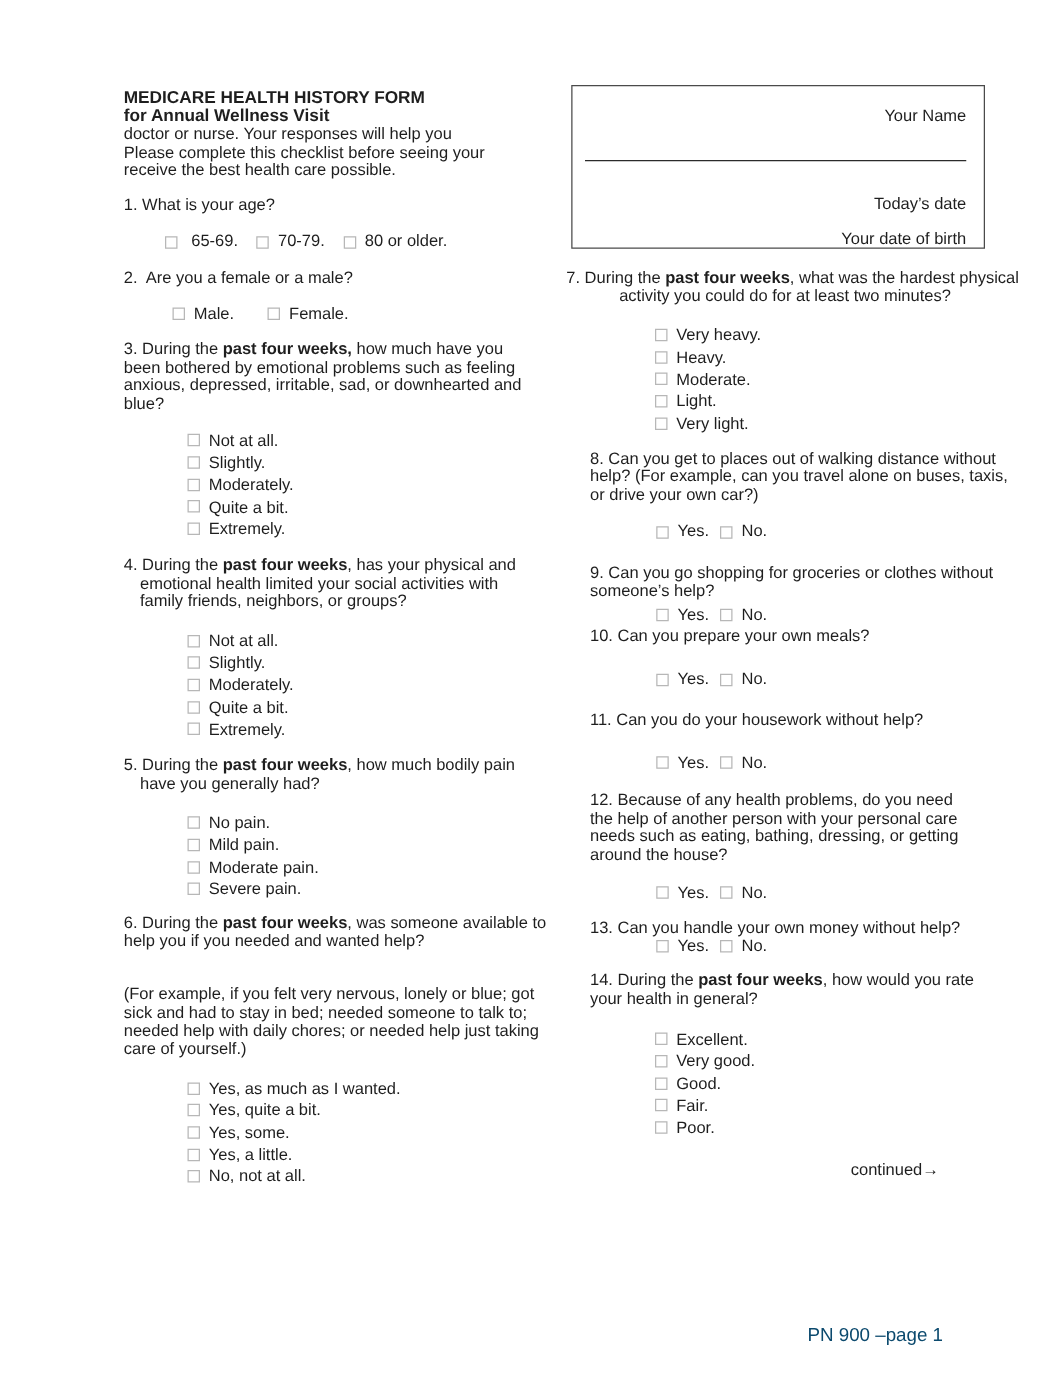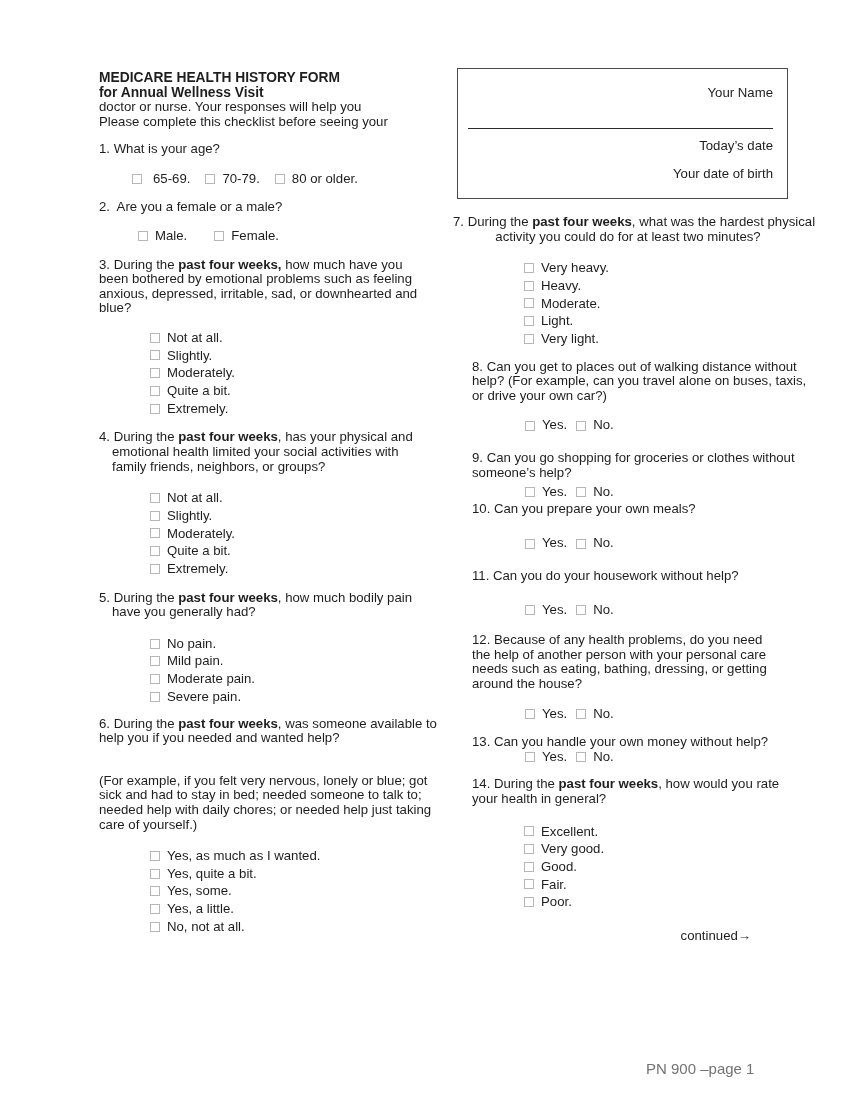--- a/index.html
+++ b/index.html
@@ -63,21 +63,21 @@
     margin-left: 4px; margin-top: 68px;
     width: 331px; height: 131px;
     border: 1px solid #4a4a4a;
     box-sizing: border-box;
     padding: 16px 14px 0 10px;
   }
   .nb-row { display: flex; align-items: flex-end; height: 20px; flex-direction: column; }
   .nb-label { font-size: 13.2px; line-height: 16px; white-space: pre; }
   .nb-fill { flex: 1; border-bottom: 1.6px solid #2b2b2b; height: 16px; }
   #nb-blank { margin-top: 23px; border-bottom: 1.6px solid #2b2b2b; height: 0; }
-  #nb-row-date { margin-top: 9px; gap: 41px; }
+  #nb-row-date { margin-top: 26px; gap: 41px; }
   #nb-row-dob  { margin-top: 8px; }
 
   #continued {
     margin-top: 17px;
     text-align: right;
     padding-right: 52px;
     font-size: 13.2px;
     white-space: pre;
   }
   #footer {
@@ -90,20 +90,21 @@
 </head>
 <body>
 
 <div class="col" id="col-left">
 
   <section style="margin-top:70px;">
     <p class="title-line">MEDICARE HEALTH HISTORY FORM</p>
     <p class="title-line">for Annual Wellness Visit</p>
     <p class="qline">doctor or nurse. Your responses will help you</p>
     <p class="qline">Please complete this checklist before seeing your</p>
+    <p class="qline">receive the best health care possible.</p>
   </section>
 
   <section style="margin-top:13px;">
     <p class="qline">1. What is your age?</p>
   </section>
   <div class="inline-opts" id="q1-opts" style="margin-top:15px;">
     <span class="opt"><span class="cb"></span><span>65-69.</span></span>
     <span class="opt"><span class="cb"></span><span>70-79.</span></span>
     <span class="opt"><span class="cb"></span><span>80 or older.</span></span>
   </div>
@@ -265,13 +266,13 @@
       <div class="opt"><span class="cb"></span><span>Very good.</span></div>
       <div class="opt"><span class="cb"></span><span>Good.</span></div>
       <div class="opt"><span class="cb"></span><span>Fair.</span></div>
       <div class="opt"><span class="cb"></span><span>Poor.</span></div>
     </div>
   </section>
 
   <div id="continued">continued→</div>
 </div>
 
-<div id="footer" style="color: #737373;">PN 900 –page 1</div>
+<div id="footer" style="color: #0c4a6e;">PN 900 –page 1</div>
 
 </body></html>

